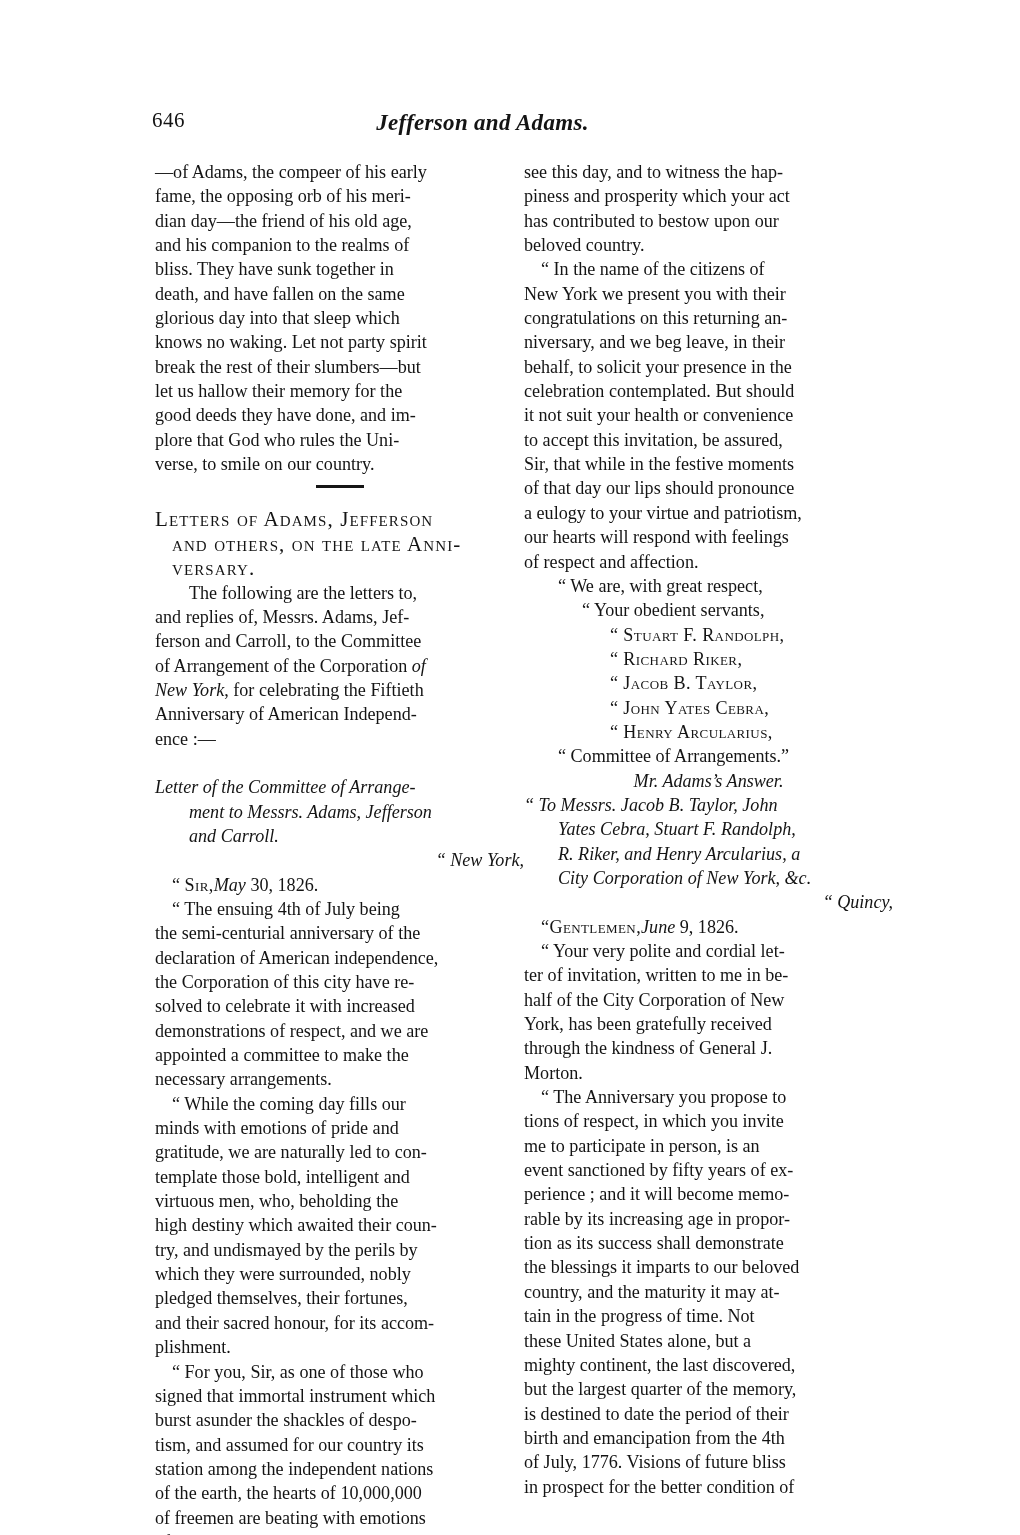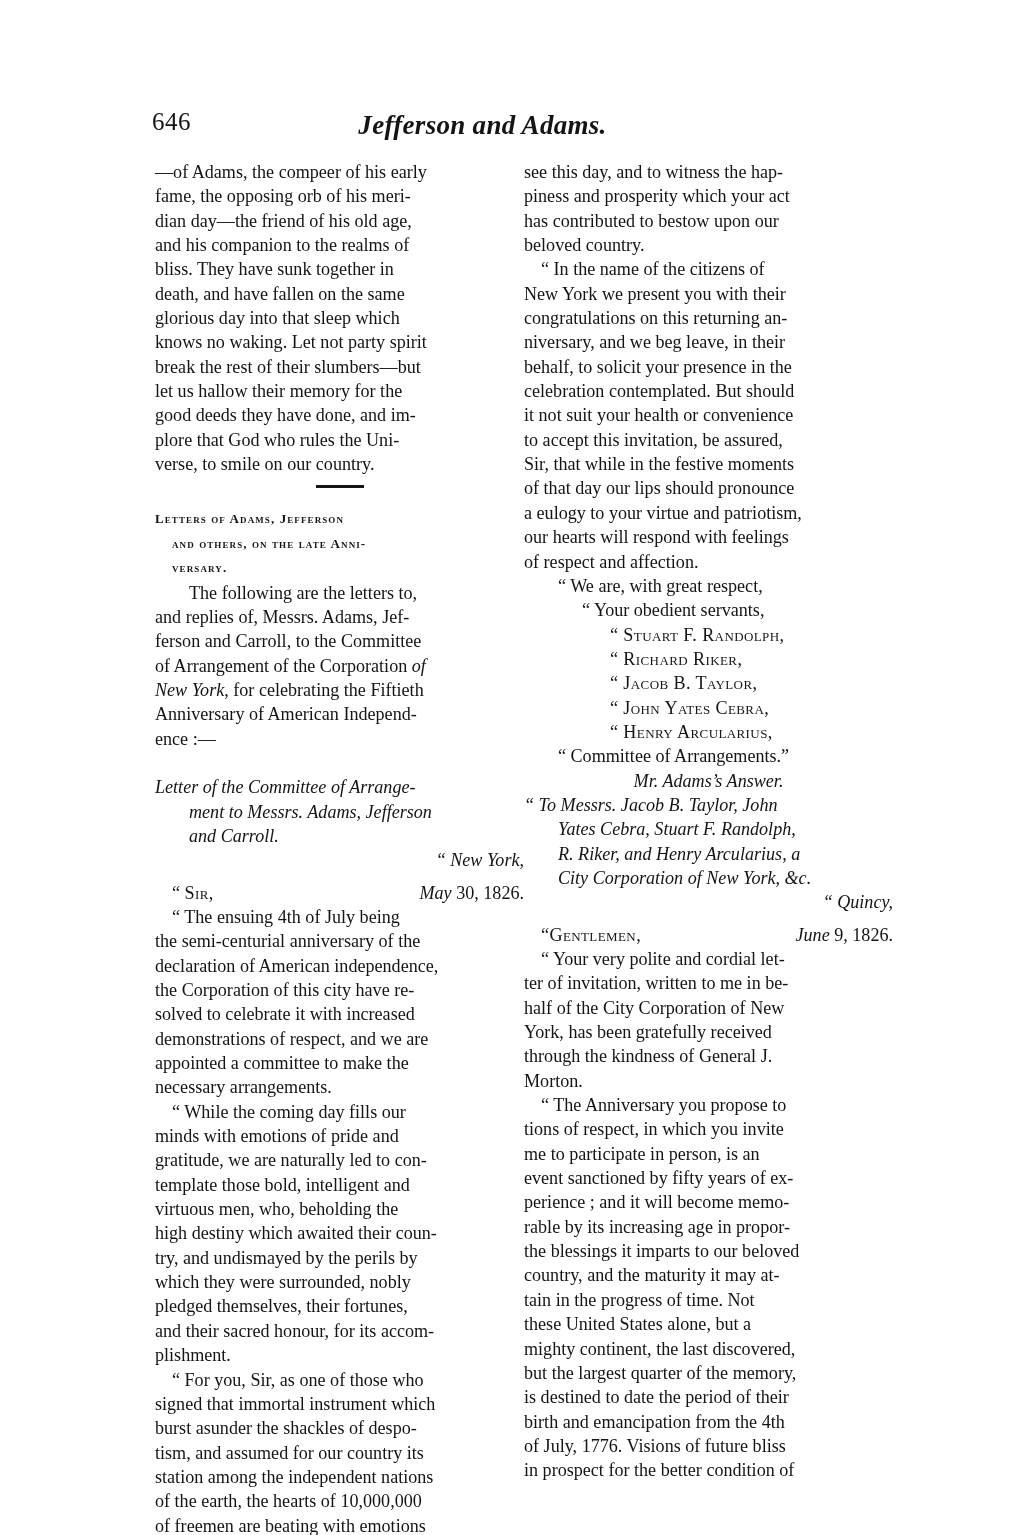--- a/index.html
+++ b/index.html
@@ -21,31 +21,31 @@
   #page-header {
     position: absolute;
     left: 0; right: 0;
     top: 108px;
     height: 34px;
   }
   #folio {
     position: absolute;
     left: 152px;
     top: 0;
-    font-size: 25px;
+    font-size: 21px;
     letter-spacing: .5px;
   }
   #running-title {
     position: absolute;
     left: 0; right: 0;
     top: 2px;
     text-align: center;
     font-style: italic;
     font-weight: bold;
-    font-size: 27px;
+    font-size: 23px;
     letter-spacing: .3px;
     padding-right: 55px;
   }
 
   
   #columns {
     position: absolute;
     top: 160px;
     left: 155px;
     width: 756px;
@@ -76,38 +76,35 @@
   .indent4 { padding-left: 86px; }
 
   .ital { font-style: italic; }
   .sc {
     font-variant: small-caps;
     letter-spacing: .4px;
   }
   .heading-sc {
     font-variant: small-caps;
     letter-spacing: 1.1px;
-    font-size: 13px;
-    font-weight: bold;
+    font-size: 21px;
   }
 
   
   #section-rule {
     display: block;
     width: 48px;
     height: 3px;
     background: #151515;
     margin: 9px auto 10px auto;
   }
   .rule-row { height: 22px; }
 
   .dateline-row {
     display: flex;
-    justify-content: space-between;
-    margin-top: 8px;
   }
 </style>
 </head>
 <body>
 
 <div id="page-header">
   <div id="folio">646</div>
   <div id="running-title">Jefferson and Adams.</div>
 </div>
 
@@ -267,20 +264,21 @@
       <span class="ln">Morton.</span>
     </div>
 
     <div>
       <span class="ln indent1">“ The Anniversary you propose to</span>
       <span class="ln">tions of respect, in which you invite</span>
       <span class="ln">me to participate in person, is an</span>
       <span class="ln">event sanctioned by fifty years of ex-</span>
       <span class="ln">perience ; and it will become memo-</span>
       <span class="ln">rable by its increasing age in propor-</span>
+      <span class="ln">tion as its success shall demonstrate</span>
       <span class="ln">the blessings it imparts to our beloved</span>
       <span class="ln">country, and the maturity it may at-</span>
       <span class="ln">tain in the progress of time.   Not</span>
       <span class="ln">these United States alone, but a</span>
       <span class="ln">mighty continent, the last discovered,</span>
       <span class="ln">but the largest quarter of the memory,</span>
       <span class="ln">is destined to date the period of their</span>
       <span class="ln">birth and emancipation from the 4th</span>
       <span class="ln">of July, 1776.  Visions of future bliss</span>
       <span class="ln">in prospect for the better condition of</span>

